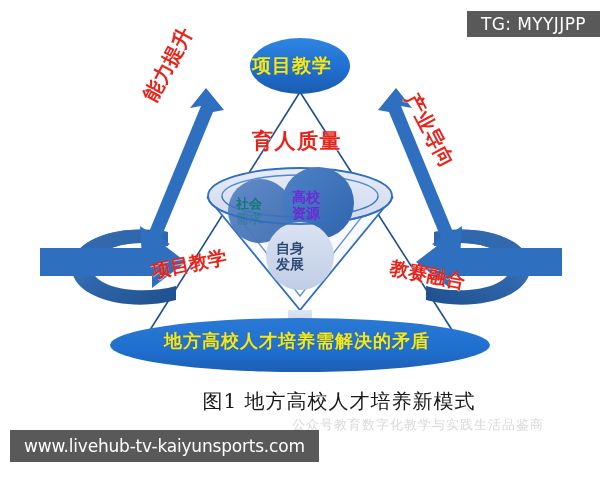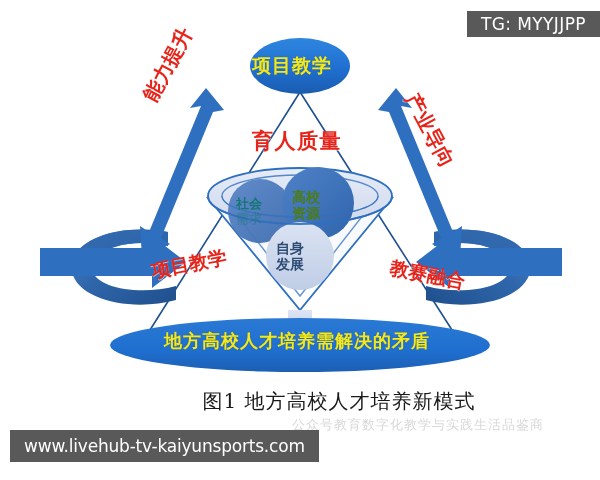--- a/index.html
+++ b/index.html
@@ -99,21 +99,21 @@
     white-space: nowrap;
   }
   #label-social-demand {
     left: 236px; top: 197px;
     color: #0f766e;
     opacity: .92;
   }
   #label-social-demand .dim { opacity: .38; }
   #label-univ-resource {
     left: 292px; top: 190px;
-    color: #4d7c0f;
+    color: #6d28d9;
     font-size: 14px;
   }
   #label-self-develop {
     left: 276px; top: 241px;
     color: #2d4a72;
     font-size: 14px;
   }
 
   
   #figure-caption {

